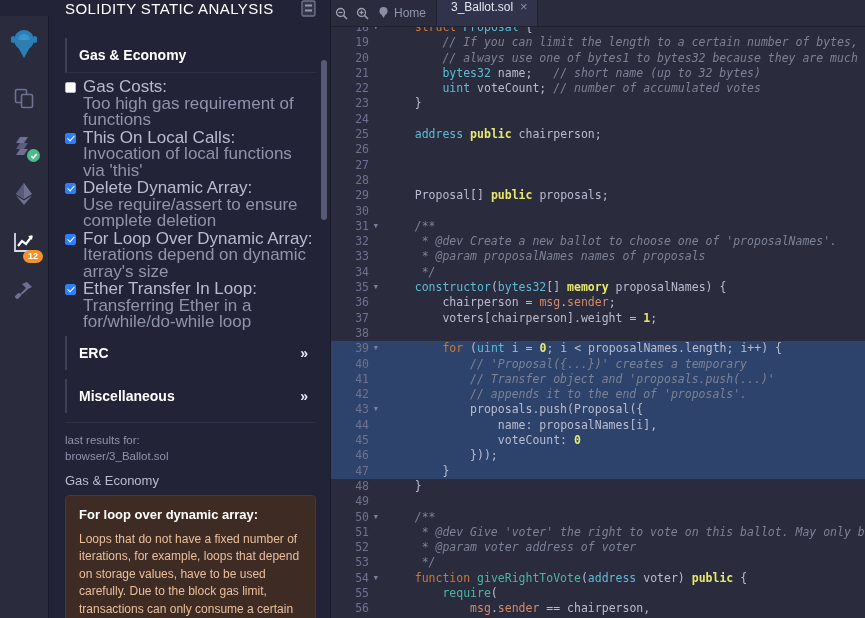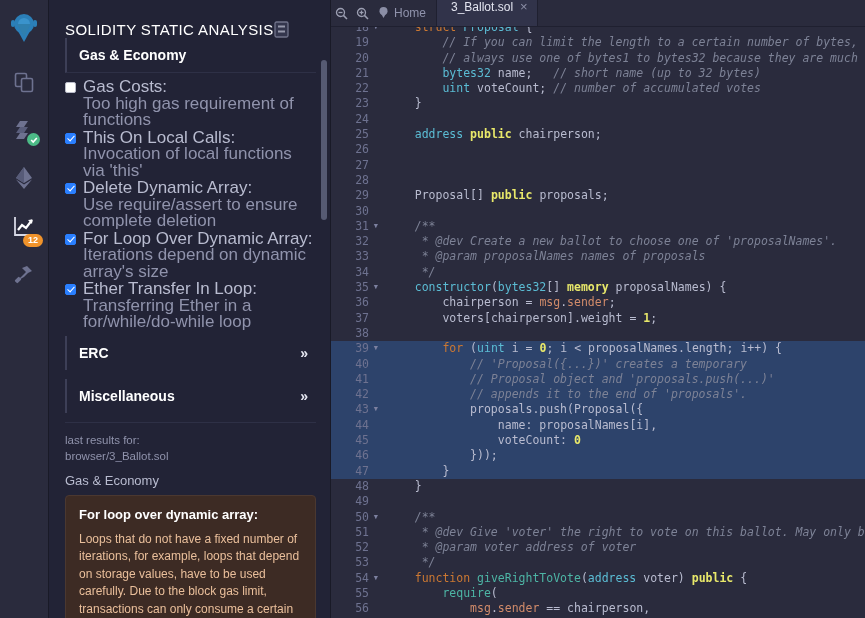--- a/index.html
+++ b/index.html
@@ -10,20 +10,21 @@
     color:#d7d9e6;
     -webkit-font-smoothing:antialiased;
   }
   .app{display:flex;width:865px;height:618px;}
 
   
   .rail{
     width:48px;flex:0 0 48px;background:#2a2b3d;
     display:flex;flex-direction:column;align-items:center;
     border-right:1px solid #191a27;
+    margin-top:16px;
   }
   .rail-icon{
     width:48px;height:48px;display:flex;align-items:center;justify-content:center;
     position:relative;
   }
   .rail-icon.logo{height:58px;}
   .rail-icon svg{display:block;}
   .badge{
     position:absolute;bottom:3px;right:5px;
     background:#f0932b;color:#fff;font-size:9px;line-height:1;
@@ -35,22 +36,22 @@
     background:#4cbb87;display:flex;align-items:center;justify-content:center;
   }
   .greencheck svg{width:8px;height:8px;}
 
   
   .panel{
     width:281px;flex:0 0 281px;background:#222336;
     position:relative;overflow:hidden;border-right:1px solid #191a27;
   }
   .panel-head{
-    display:flex;align-items:center;
-    padding:21px 14px 10px 16px;
+    display:flex;align-items:center;justify-content:space-between;
+    padding:0 14px 10px 16px;
   }
   .panel-title{
     font-size:15px;letter-spacing:.4px;color:#ffffff;font-weight:400;
   }
   .doc-icon{width:15px;height:17px;opacity:.72;cursor:pointer;}
 
   .panel-body{position:absolute;top:38px;left:0;right:0;bottom:0;overflow:hidden;}
   .inner{padding:0 14px 0 16px;}
 
   .acc-head{
@@ -343,21 +344,21 @@
           <div class="cl"><div class="gut">31<span class="fold">▼</span></div><div class="pad"></div><div class="src">    <span class="cm">/**</span></div></div>
           <div class="cl"><div class="gut">32</div><div class="pad"></div><div class="src">     <span class="cm">* @dev Create a new ballot to choose one of 'proposalNames'.</span></div></div>
           <div class="cl"><div class="gut">33</div><div class="pad"></div><div class="src">     <span class="cm">* @param proposalNames names of proposals</span></div></div>
           <div class="cl"><div class="gut">34</div><div class="pad"></div><div class="src">     <span class="cm">*/</span></div></div>
           <div class="cl"><div class="gut">35<span class="fold">▼</span></div><div class="pad"></div><div class="src">    <span class="typ">constructor</span><span class="pun">(</span><span class="typ">bytes32</span><span class="pun">[]</span> <span class="kw2">memory</span> <span class="id">proposalNames</span><span class="pun">) {</span></div></div>
           <div class="cl"><div class="gut">36</div><div class="pad"></div><div class="src">        <span class="id">chairperson</span> <span class="op">=</span> <span class="var">msg</span><span class="pun">.</span><span class="var">sender</span><span class="pun">;</span></div></div>
           <div class="cl"><div class="gut">37</div><div class="pad"></div><div class="src">        <span class="id">voters</span><span class="pun">[</span><span class="id">chairperson</span><span class="pun">].</span><span class="id">weight</span> <span class="op">=</span> <span class="num">1</span><span class="pun">;</span></div></div>
           <div class="cl"><div class="gut">38</div><div class="pad"></div><div class="src">&nbsp;</div></div>
           <div class="cl sel"><div class="gut">39<span class="fold">▼</span></div><div class="pad"></div><div class="src">        <span class="kw">for</span> <span class="pun">(</span><span class="typ">uint</span> <span class="id">i</span> <span class="op">=</span> <span class="num">0</span><span class="pun">;</span> <span class="id">i</span> <span class="op">&lt;</span> <span class="id">proposalNames</span><span class="pun">.</span><span class="id">length</span><span class="pun">;</span> <span class="id">i</span><span class="op">++</span><span class="pun">) {</span></div></div>
           <div class="cl sel"><div class="gut">40</div><div class="pad"></div><div class="src">            <span class="cm">// 'Proposal({...})' creates a temporary</span></div></div>
-          <div class="cl sel"><div class="gut">41</div><div class="pad"></div><div class="src">            <span class="cm">// Proposal object and 'proposals.push(...)'</span></div></div>
+          <div class="cl sel"><div class="gut">41</div><div class="pad"></div><div class="src">            <span class="cm">// Transfer object and 'proposals.push(...)'</span></div></div>
           <div class="cl sel"><div class="gut">42</div><div class="pad"></div><div class="src">            <span class="cm">// appends it to the end of 'proposals'.</span></div></div>
           <div class="cl sel"><div class="gut">43<span class="fold">▼</span></div><div class="pad"></div><div class="src">            <span class="id">proposals</span><span class="pun">.</span><span class="id">push</span><span class="pun">(</span><span class="id">Proposal</span><span class="pun">({</span></div></div>
           <div class="cl sel"><div class="gut">44</div><div class="pad"></div><div class="src">                <span class="id">name</span><span class="pun">:</span> <span class="id">proposalNames</span><span class="pun">[</span><span class="id">i</span><span class="pun">],</span></div></div>
           <div class="cl sel"><div class="gut">45</div><div class="pad"></div><div class="src">                <span class="id">voteCount</span><span class="pun">:</span> <span class="num">0</span></div></div>
           <div class="cl sel"><div class="gut">46</div><div class="pad"></div><div class="src">            <span class="pun">}));</span></div></div>
           <div class="cl sel"><div class="gut">47</div><div class="pad"></div><div class="src">        <span class="pun">}</span></div></div>
           <div class="cl"><div class="gut">48</div><div class="pad"></div><div class="src">    <span class="pun">}</span></div></div>
           <div class="cl"><div class="gut">49</div><div class="pad"></div><div class="src">&nbsp;</div></div>
           <div class="cl"><div class="gut">50<span class="fold">▼</span></div><div class="pad"></div><div class="src">    <span class="cm">/**</span></div></div>
           <div class="cl"><div class="gut">51</div><div class="pad"></div><div class="src">     <span class="cm">* @dev Give 'voter' the right to vote on this ballot. May only be called</span></div></div>

